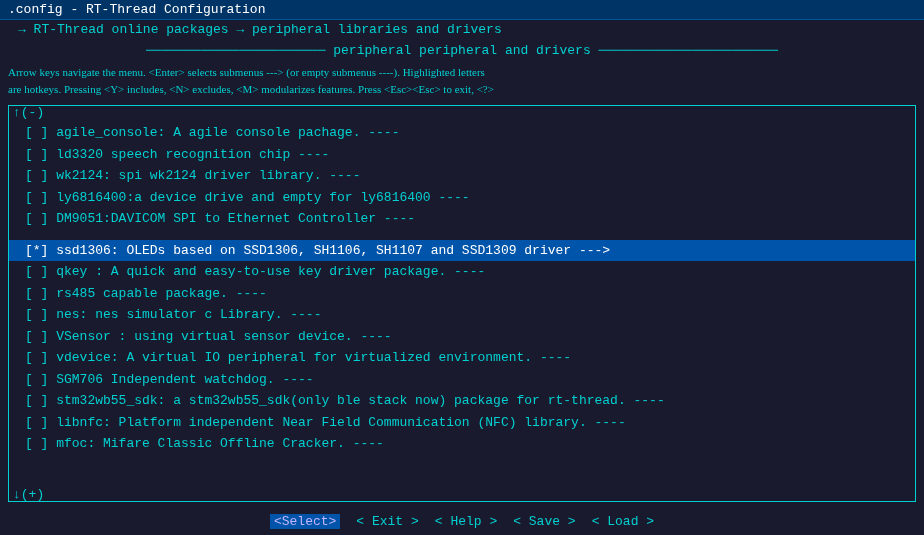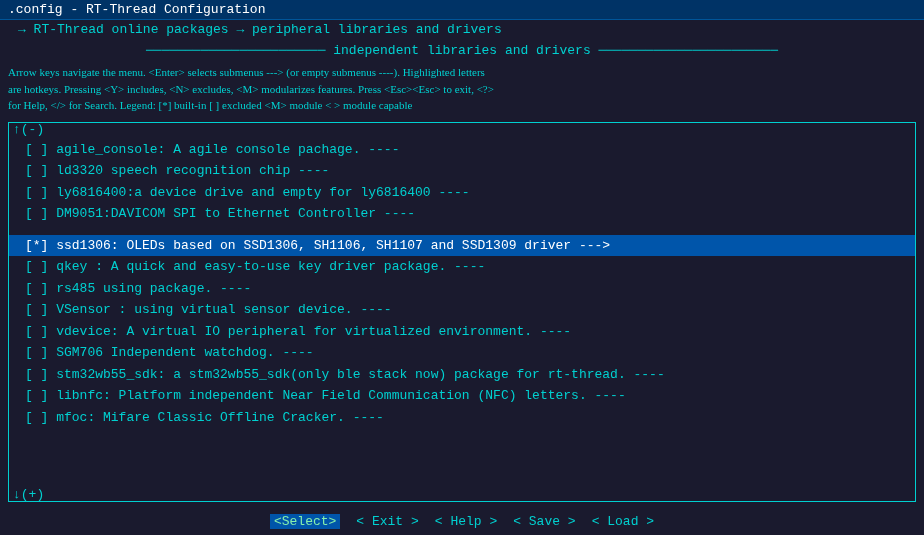--- a/index.html
+++ b/index.html
@@ -100,58 +100,59 @@
       background: #1a1a2e;
     }
     .footer-btn {
       color: #00d0d0;
       font-family: 'Courier New', Courier, monospace;
       font-size: 13px;
       cursor: pointer;
     }
     .footer-btn.active {
       background: #0055aa;
-      color: #86efac;
+      color: #c4b5fd;
       padding: 0 4px;
     }
   </style>
 </head>
 <body>
 
 <div class="window">
   <div class="title-bar">
     <span>.config - RT-Thread Configuration</span>
   </div>
   <div class="breadcrumb">
     <span class="arrow">→ </span><span>RT-Thread online packages → peripheral libraries and drivers</span>
   </div>
   <div class="main-content">
     <div class="section-title">
-      ─────────────────────── <span>independent libraries and drivers</span> ───────────────────────
+      ─────────────────────── <span>peripheral peripheral and drivers</span> ───────────────────────
     </div>
     <div class="help-text">
       <div>Arrow keys navigate the menu.  &lt;Enter&gt; selects submenus ---&gt; (or empty submenus ----).  Highlighted letters</div>
       <div>are hotkeys.  Pressing &lt;Y&gt; includes, &lt;N&gt; excludes, &lt;M&gt; modularizes features.  Press &lt;Esc&gt;&lt;Esc&gt; to exit, &lt;?&gt;</div>
-      <div>for Help, &lt;/&gt; for Search.  Legend: [*] built-in  [ ] excluded  &lt;M&gt; module  &lt; &gt; module capable</div>
     </div>
     <div class="menu-box">
       <div class="menu-top-label">↑(-)</div>
       <div class="menu-items" id="menu-items-container">
       <div class="menu-item">[ ] agile_console: A agile console pachage.  ----</div>
           <div class="menu-item">[ ] ld3320 speech recognition chip  ----</div>
+          <div class="menu-item">[ ] wk2124: spi wk2124 driver library.  ----</div>
           <div class="menu-item">[ ] ly6816400:a device drive and empty for ly6816400  ----</div>
           <div class="menu-item">[ ] DM9051:DAVICOM SPI to Ethernet Controller  ----</div>
           <div class="menu-item selected">[*] ssd1306: OLEDs based on SSD1306, SH1106, SH1107 and SSD1309 driver  ---&gt;</div>
           <div class="menu-item">[ ] qkey : A quick and easy-to-use key driver package.  ----</div>
-          <div class="menu-item">[ ] rs485 using package.  ----</div>
+          <div class="menu-item">[ ] rs485 capable package.  ----</div>
+          <div class="menu-item">[ ] nes: nes simulator c Library.  ----</div>
           <div class="menu-item">[ ] VSensor : using virtual sensor device.  ----</div>
           <div class="menu-item">[ ] vdevice: A virtual IO peripheral for virtualized environment.  ----</div>
           <div class="menu-item">[ ] SGM706 Independent watchdog.  ----</div>
           <div class="menu-item">[ ] stm32wb55_sdk: a stm32wb55_sdk(only ble stack now) package for rt-thread.  ----</div>
-          <div class="menu-item">[ ] libnfc: Platform independent Near Field Communication (NFC) letters.  ----</div>
+          <div class="menu-item">[ ] libnfc: Platform independent Near Field Communication (NFC) library.  ----</div>
           <div class="menu-item">[ ] mfoc: Mifare Classic Offline Cracker.  ----</div>
         </div>
       <div class="menu-bottom-label">↓(+)</div>
     </div>
   </div>
   <div class="footer">
     <span class="footer-btn active">&lt;Select&gt;</span>
     <span class="footer-btn">&lt; Exit &gt;</span>
     <span class="footer-btn">&lt; Help &gt;</span>
     <span class="footer-btn">&lt; Save &gt;</span>

